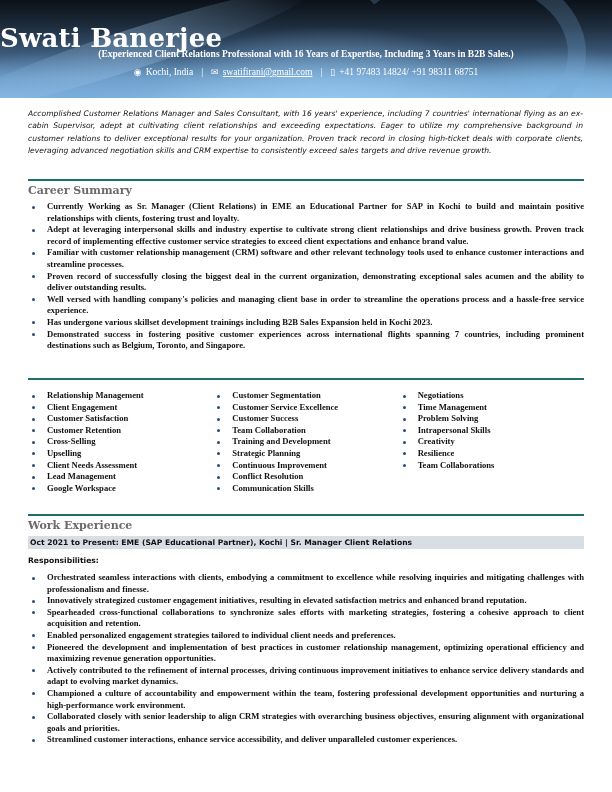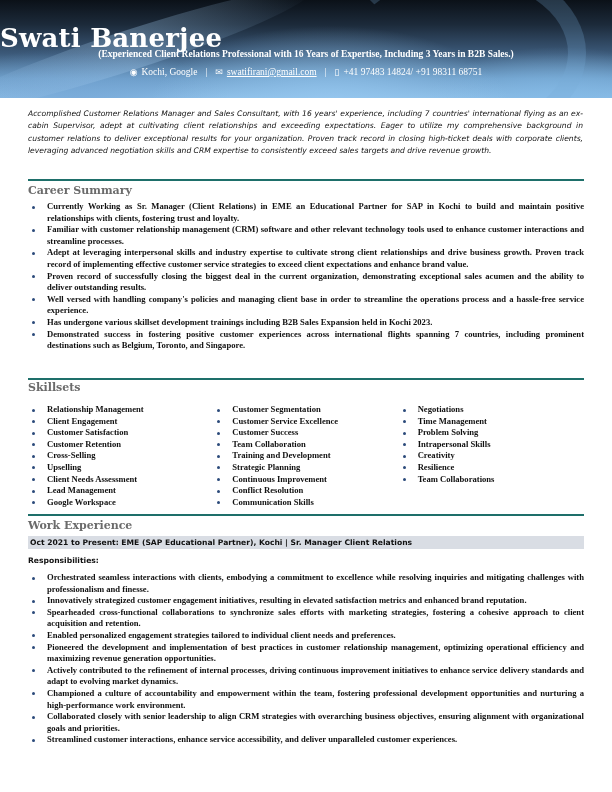--- a/index.html
+++ b/index.html
@@ -72,49 +72,48 @@
 </head>
 <body>
 
 <div class="header">
   <div class="swoosh1"></div>
   <div class="swoosh2"></div>
   <div class="name">Swati Banerjee</div>
   <div class="tagline">(Experienced Client Relations Professional with 16 Years of Expertise, Including 3 Years in B2B Sales.)</div>
   <div class="contact">
     <span class="ico">◉</span>
-    <span>Kochi, Google</span>
+    <span>Kochi, India</span>
     <span class="sep">|</span>
     <span class="ico">✉</span>
     <a>swatifirani@gmail.com</a>
     <span class="sep">|</span>
     <span class="ico">▯</span>
     <span>+41 97483 14824/ +91 98311 68751</span>
   </div>
 </div>
 
 <div class="summary">Accomplished Customer Relations Manager and Sales Consultant, with 16 years' experience, including 7 countries' international flying as an ex-cabin Supervisor, adept at cultivating client relationships and exceeding expectations. Eager to utilize my comprehensive background in customer relations to deliver exceptional results for your organization. Proven track record in closing high-ticket deals with corporate clients, leveraging advanced negotiation skills and CRM expertise to consistently exceed sales targets and drive revenue growth.</div>
 
 <div class="section" style="top:179px;">
   <div class="rule"></div>
   <h2>Career Summary</h2>
   <ul class="bullets" style="margin-top:4px;">
     <li>Currently Working as Sr. Manager (Client Relations) in EME an Educational Partner for SAP in Kochi to build and maintain positive relationships with clients, fostering trust and loyalty.</li>
+    <li>Adept at leveraging interpersonal skills and industry expertise to cultivate strong client relationships and drive business growth. Proven track record of implementing effective customer service strategies to exceed client expectations and enhance brand value.</li>
     <li>Familiar with customer relationship management (CRM) software and other relevant technology tools used to enhance customer interactions and streamline processes.</li>
-    <li>Adept at leveraging interpersonal skills and industry expertise to cultivate strong client relationships and drive business growth. Proven track record of implementing effective customer service strategies to exceed client expectations and enhance brand value.</li>
     <li>Proven record of successfully closing the biggest deal in the current organization, demonstrating exceptional sales acumen and the ability to deliver outstanding results.</li>
     <li>Well versed with handling company's policies and managing client base in order to streamline the operations process and a hassle-free service experience.</li>
     <li>Has undergone various skillset development trainings including B2B Sales Expansion held in Kochi 2023.</li>
     <li>Demonstrated success in fostering positive customer experiences across international flights spanning 7 countries, including prominent destinations such as Belgium, Toronto, and Singapore.</li>
   </ul>
 </div>
 
 <div class="section" style="top:378px;">
   <div class="rule"></div>
-  <h2 style="margin-top:1px;">Skillsets</h2>
   <div class="skills-grid">
     <ul class="bullets skills-col">
       <li>Relationship Management</li>
       <li>Client Engagement</li>
       <li>Customer Satisfaction</li>
       <li>Customer Retention</li>
       <li>Cross-Selling</li>
       <li>Upselling</li>
       <li>Client Needs Assessment</li>
       <li>Lead Management</li>

